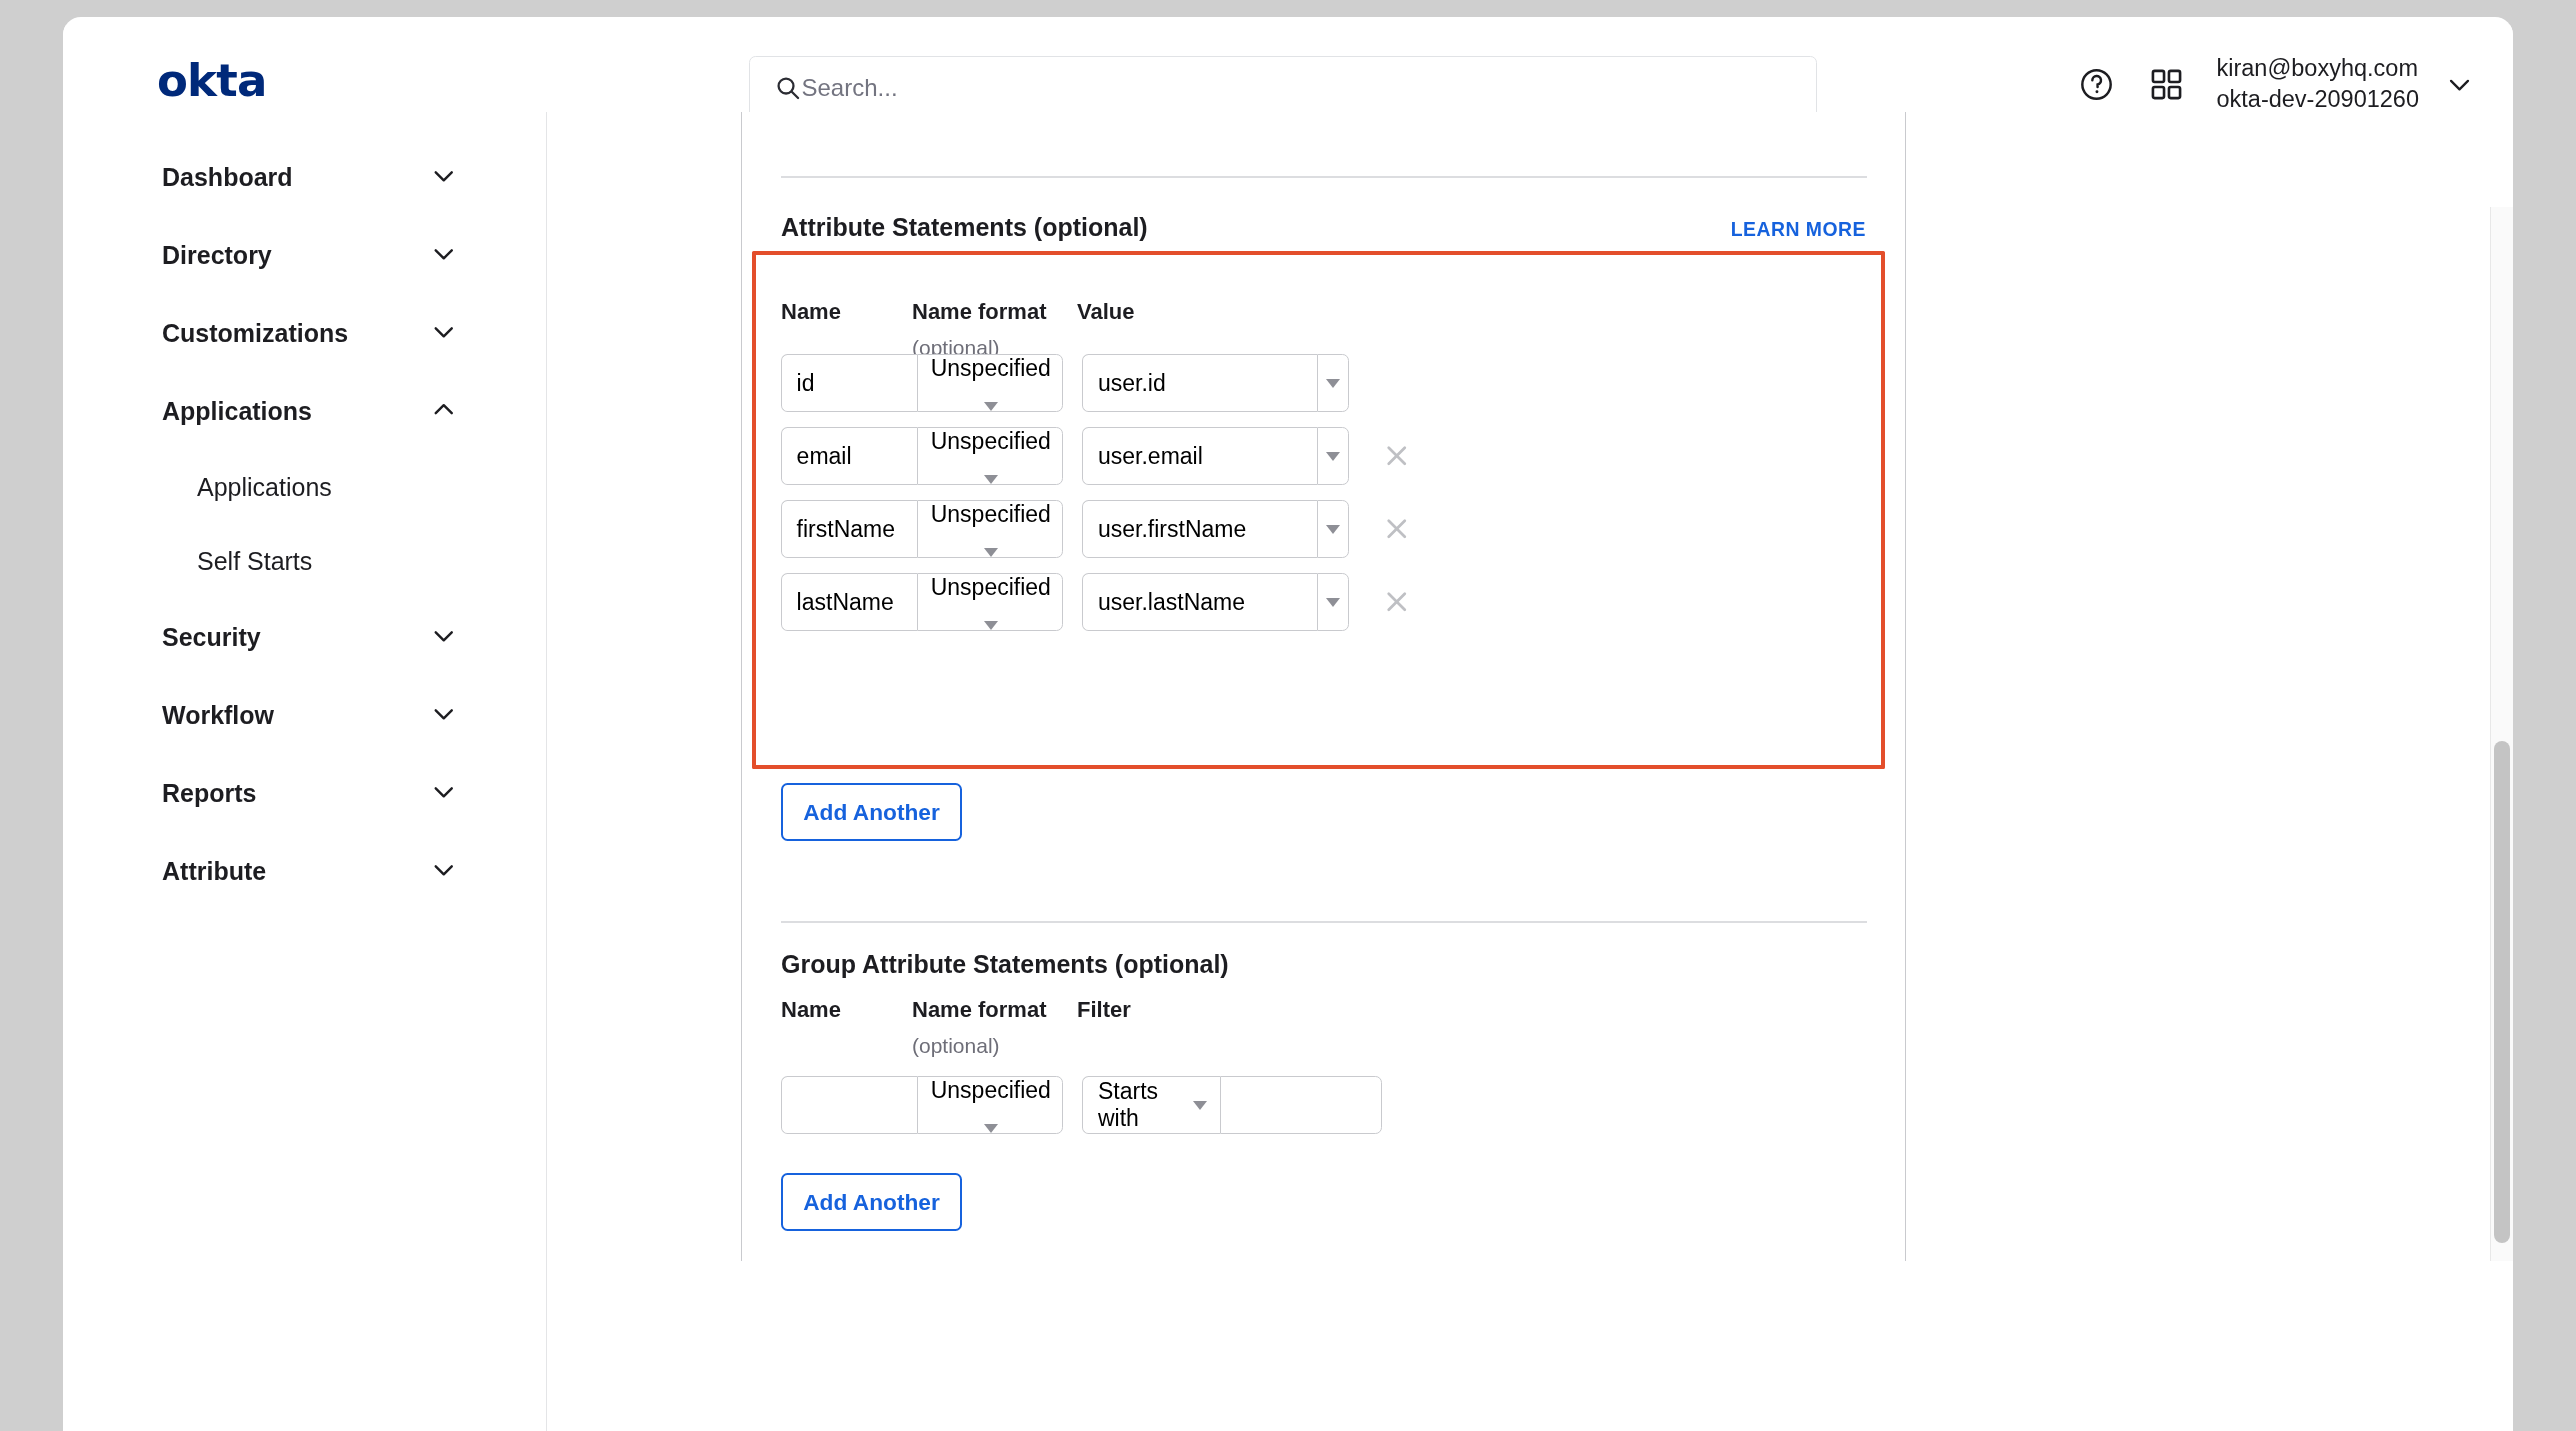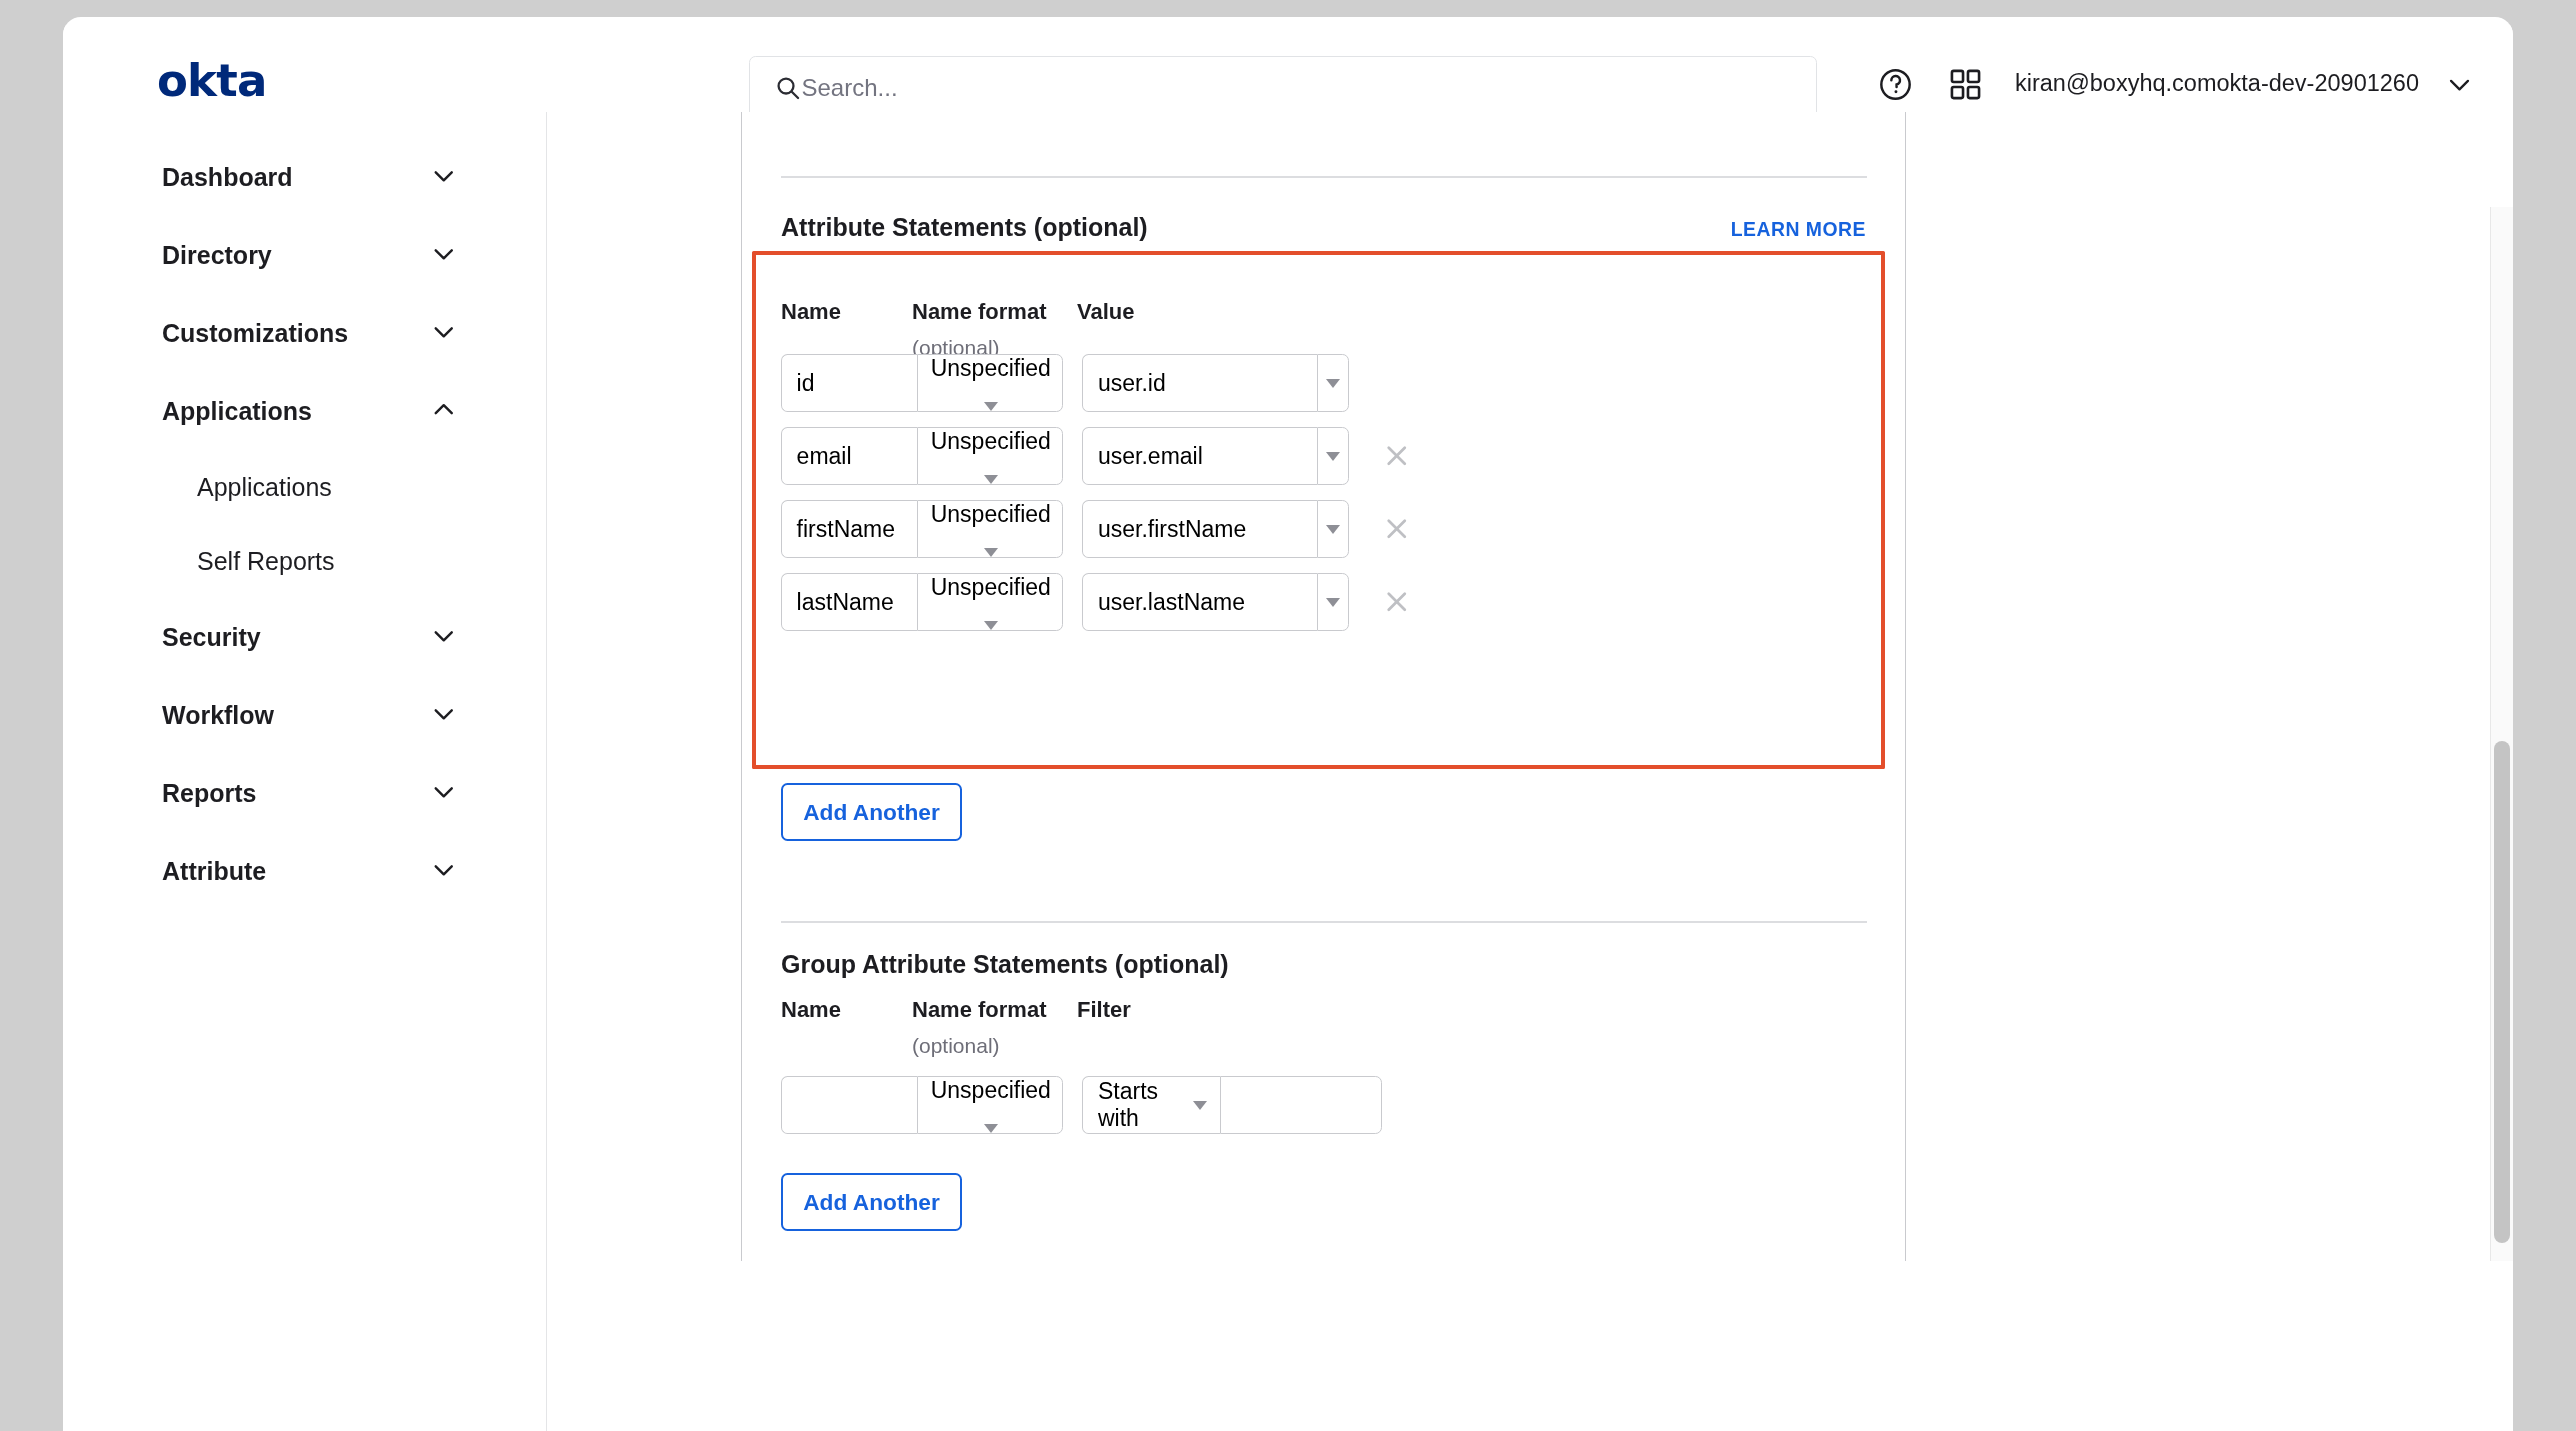--- a/index.html
+++ b/index.html
@@ -49,21 +49,21 @@
   }
   .search-input::placeholder { color: #737480; }
 
   .top-right {
     position: absolute; right: 39px; top: 24px;
     display: flex; align-items: center; gap: 0px;
   }
   .icon-btn { width: 70px; height: 70px; display:flex; align-items:center; justify-content:center; }
   .account-block {
     margin-left: 14.6px;
-    display: flex; flex-direction: row;
+    display: flex; flex-direction: column;
     align-items: flex-start; justify-content: center;
     line-height: 1.33;
   }
   .account-block span { font-size: 23.5px; color: #1d1d21; white-space: nowrap; }
   .account-chevron { margin-left: 26px; display:flex; align-items:center; }
 
   
   .sidebar {
     position: absolute; left: 0; top: 95px;
     width: 484px; height: 1319px;
@@ -249,21 +249,21 @@
       <div class="nav-item">
         <span class="label">Applications</span>
         <span><svg width="27.5" height="27.5" viewBox="0 0 24 24" fill="none" stroke="#1d1d21" stroke-width="2.1" stroke-linecap="round" stroke-linejoin="round">
             <polyline points="5 15 12 8 19 15"></polyline>
           </svg></span>
       </div>
       <div class="nav-sub">
         <span class="label">Applications</span>
       </div>
       <div class="nav-sub">
-        <span class="label">Self Reports</span>
+        <span class="label">Self Starts</span>
       </div>
       <div class="nav-item">
         <span class="label">Security</span>
         <span><svg width="27.5" height="27.5" viewBox="0 0 24 24" fill="none" stroke="#1d1d21" stroke-width="2.1" stroke-linecap="round" stroke-linejoin="round">
             <polyline points="5 9 12 16 19 9"></polyline>
           </svg></span>
       </div>
       <div class="nav-item">
         <span class="label">Workflow</span>
         <span><svg width="27.5" height="27.5" viewBox="0 0 24 24" fill="none" stroke="#1d1d21" stroke-width="2.1" stroke-linecap="round" stroke-linejoin="round">

